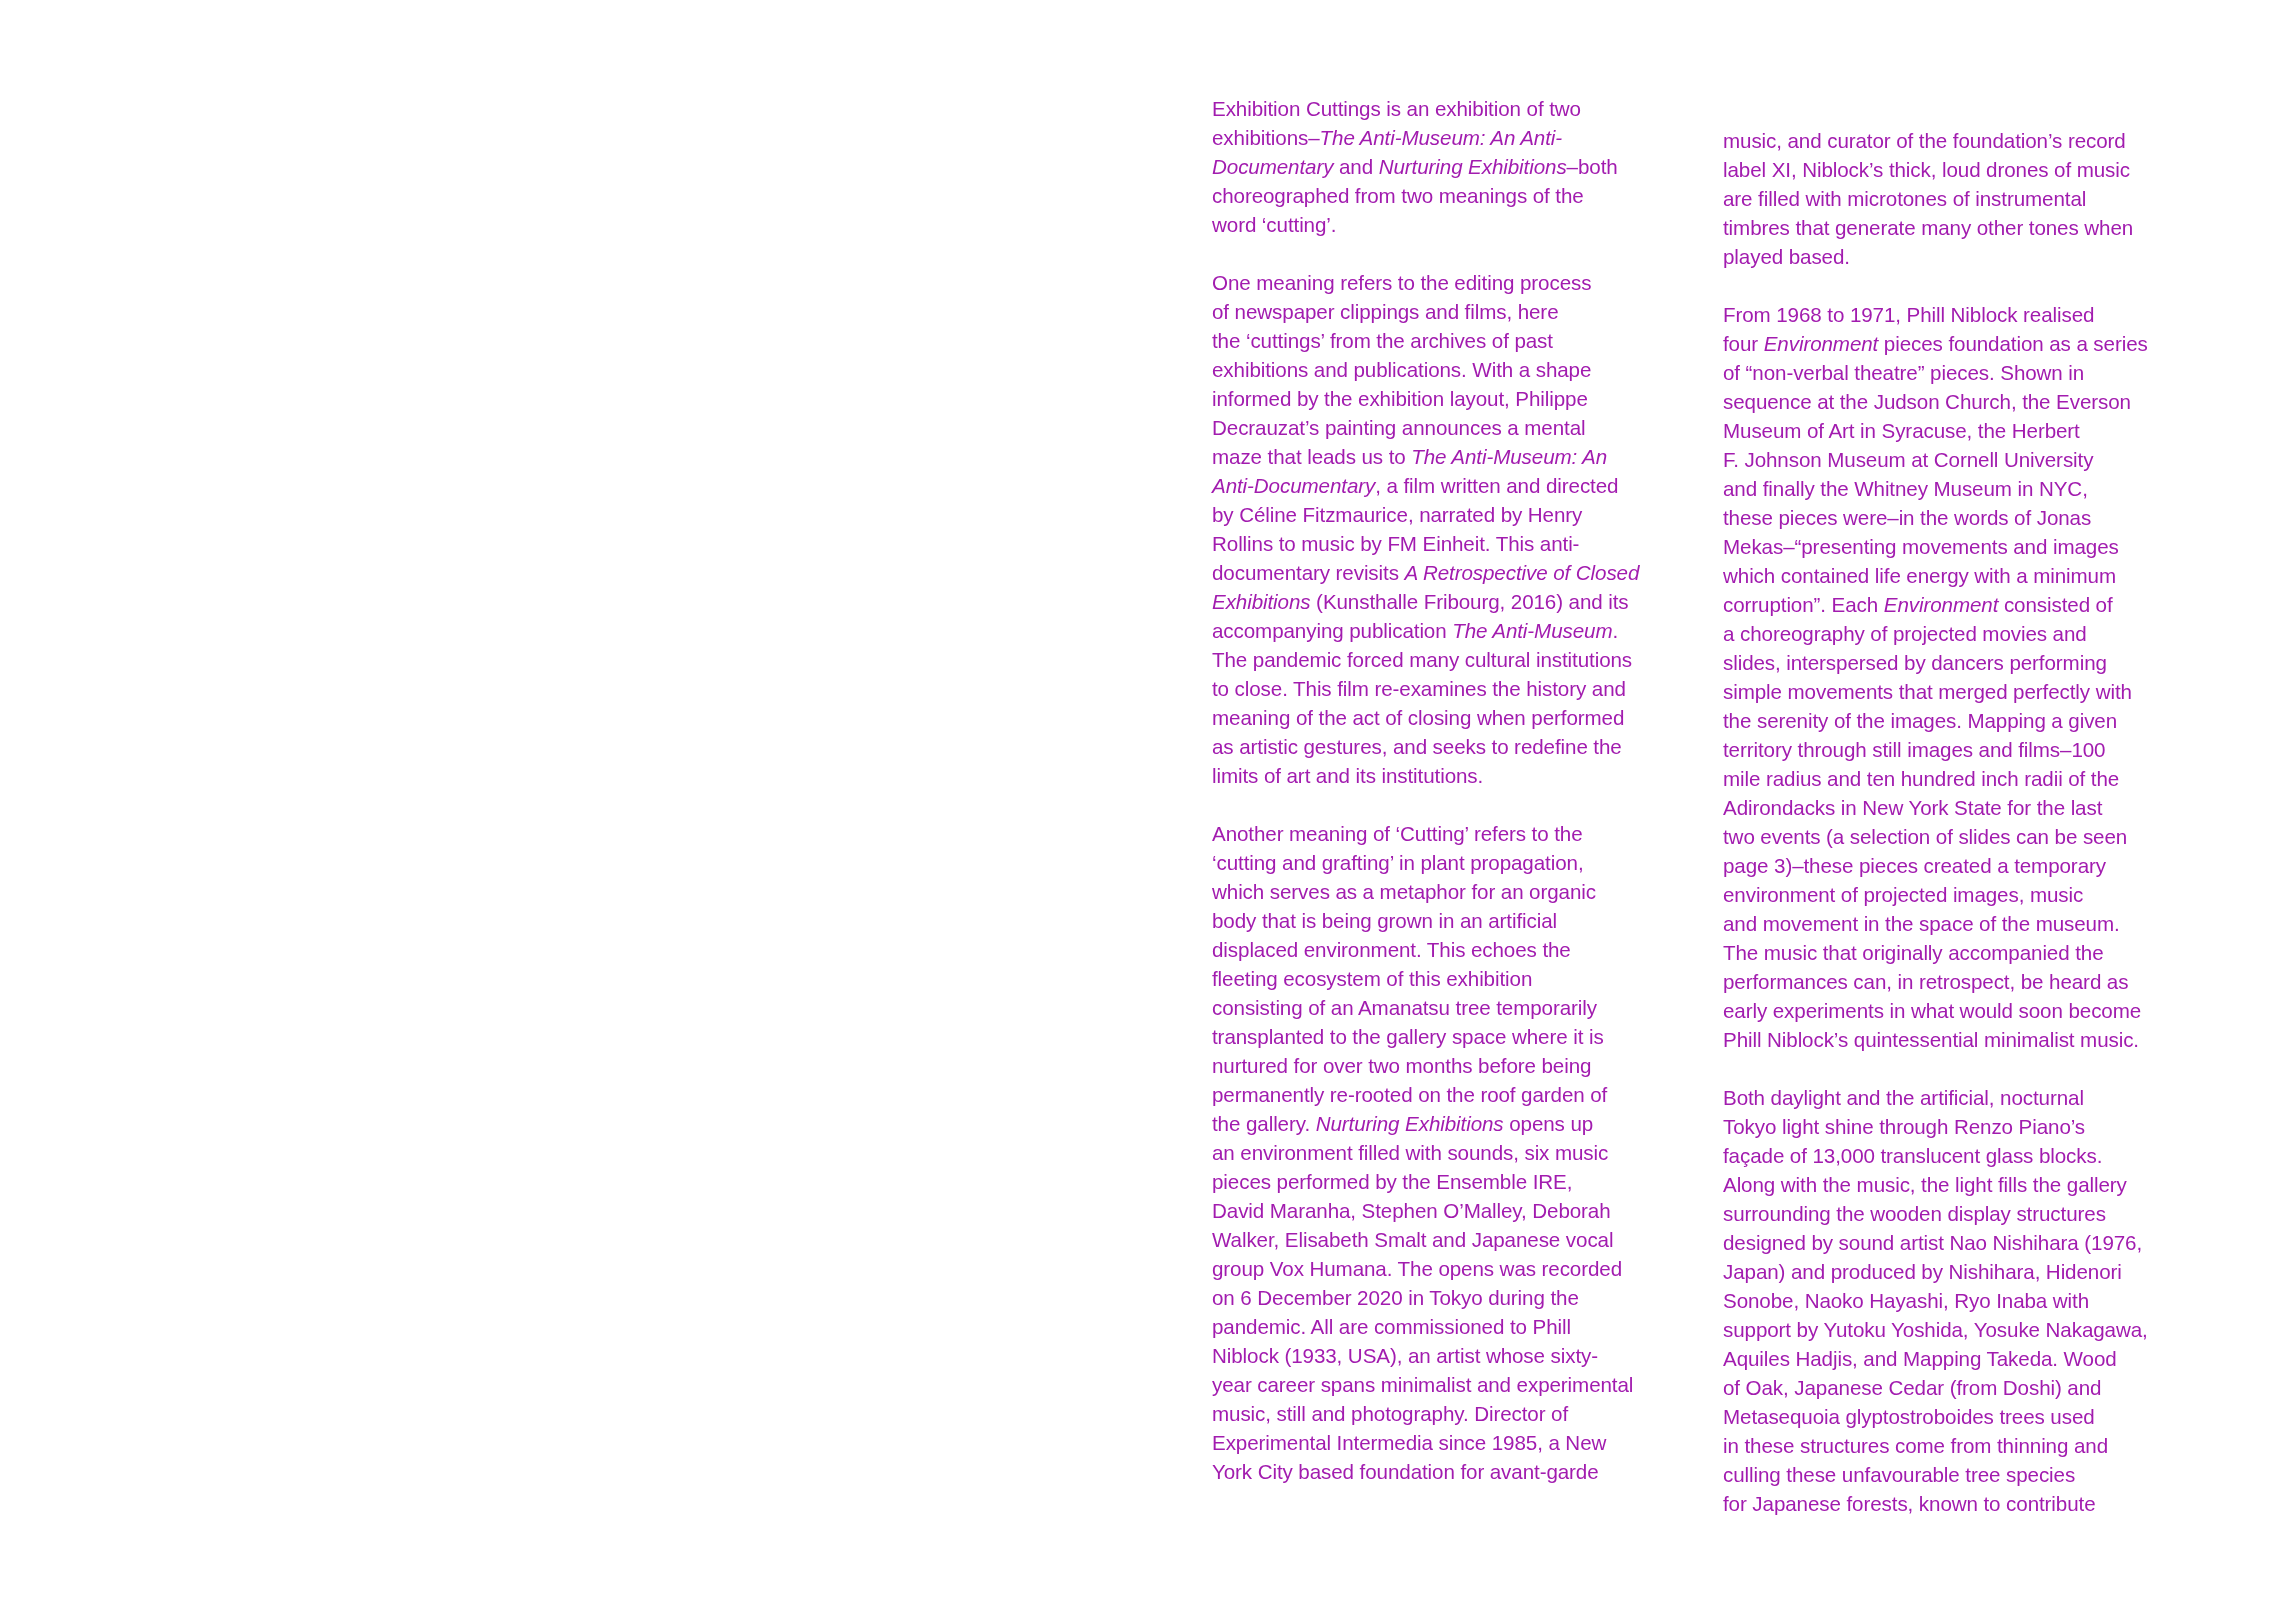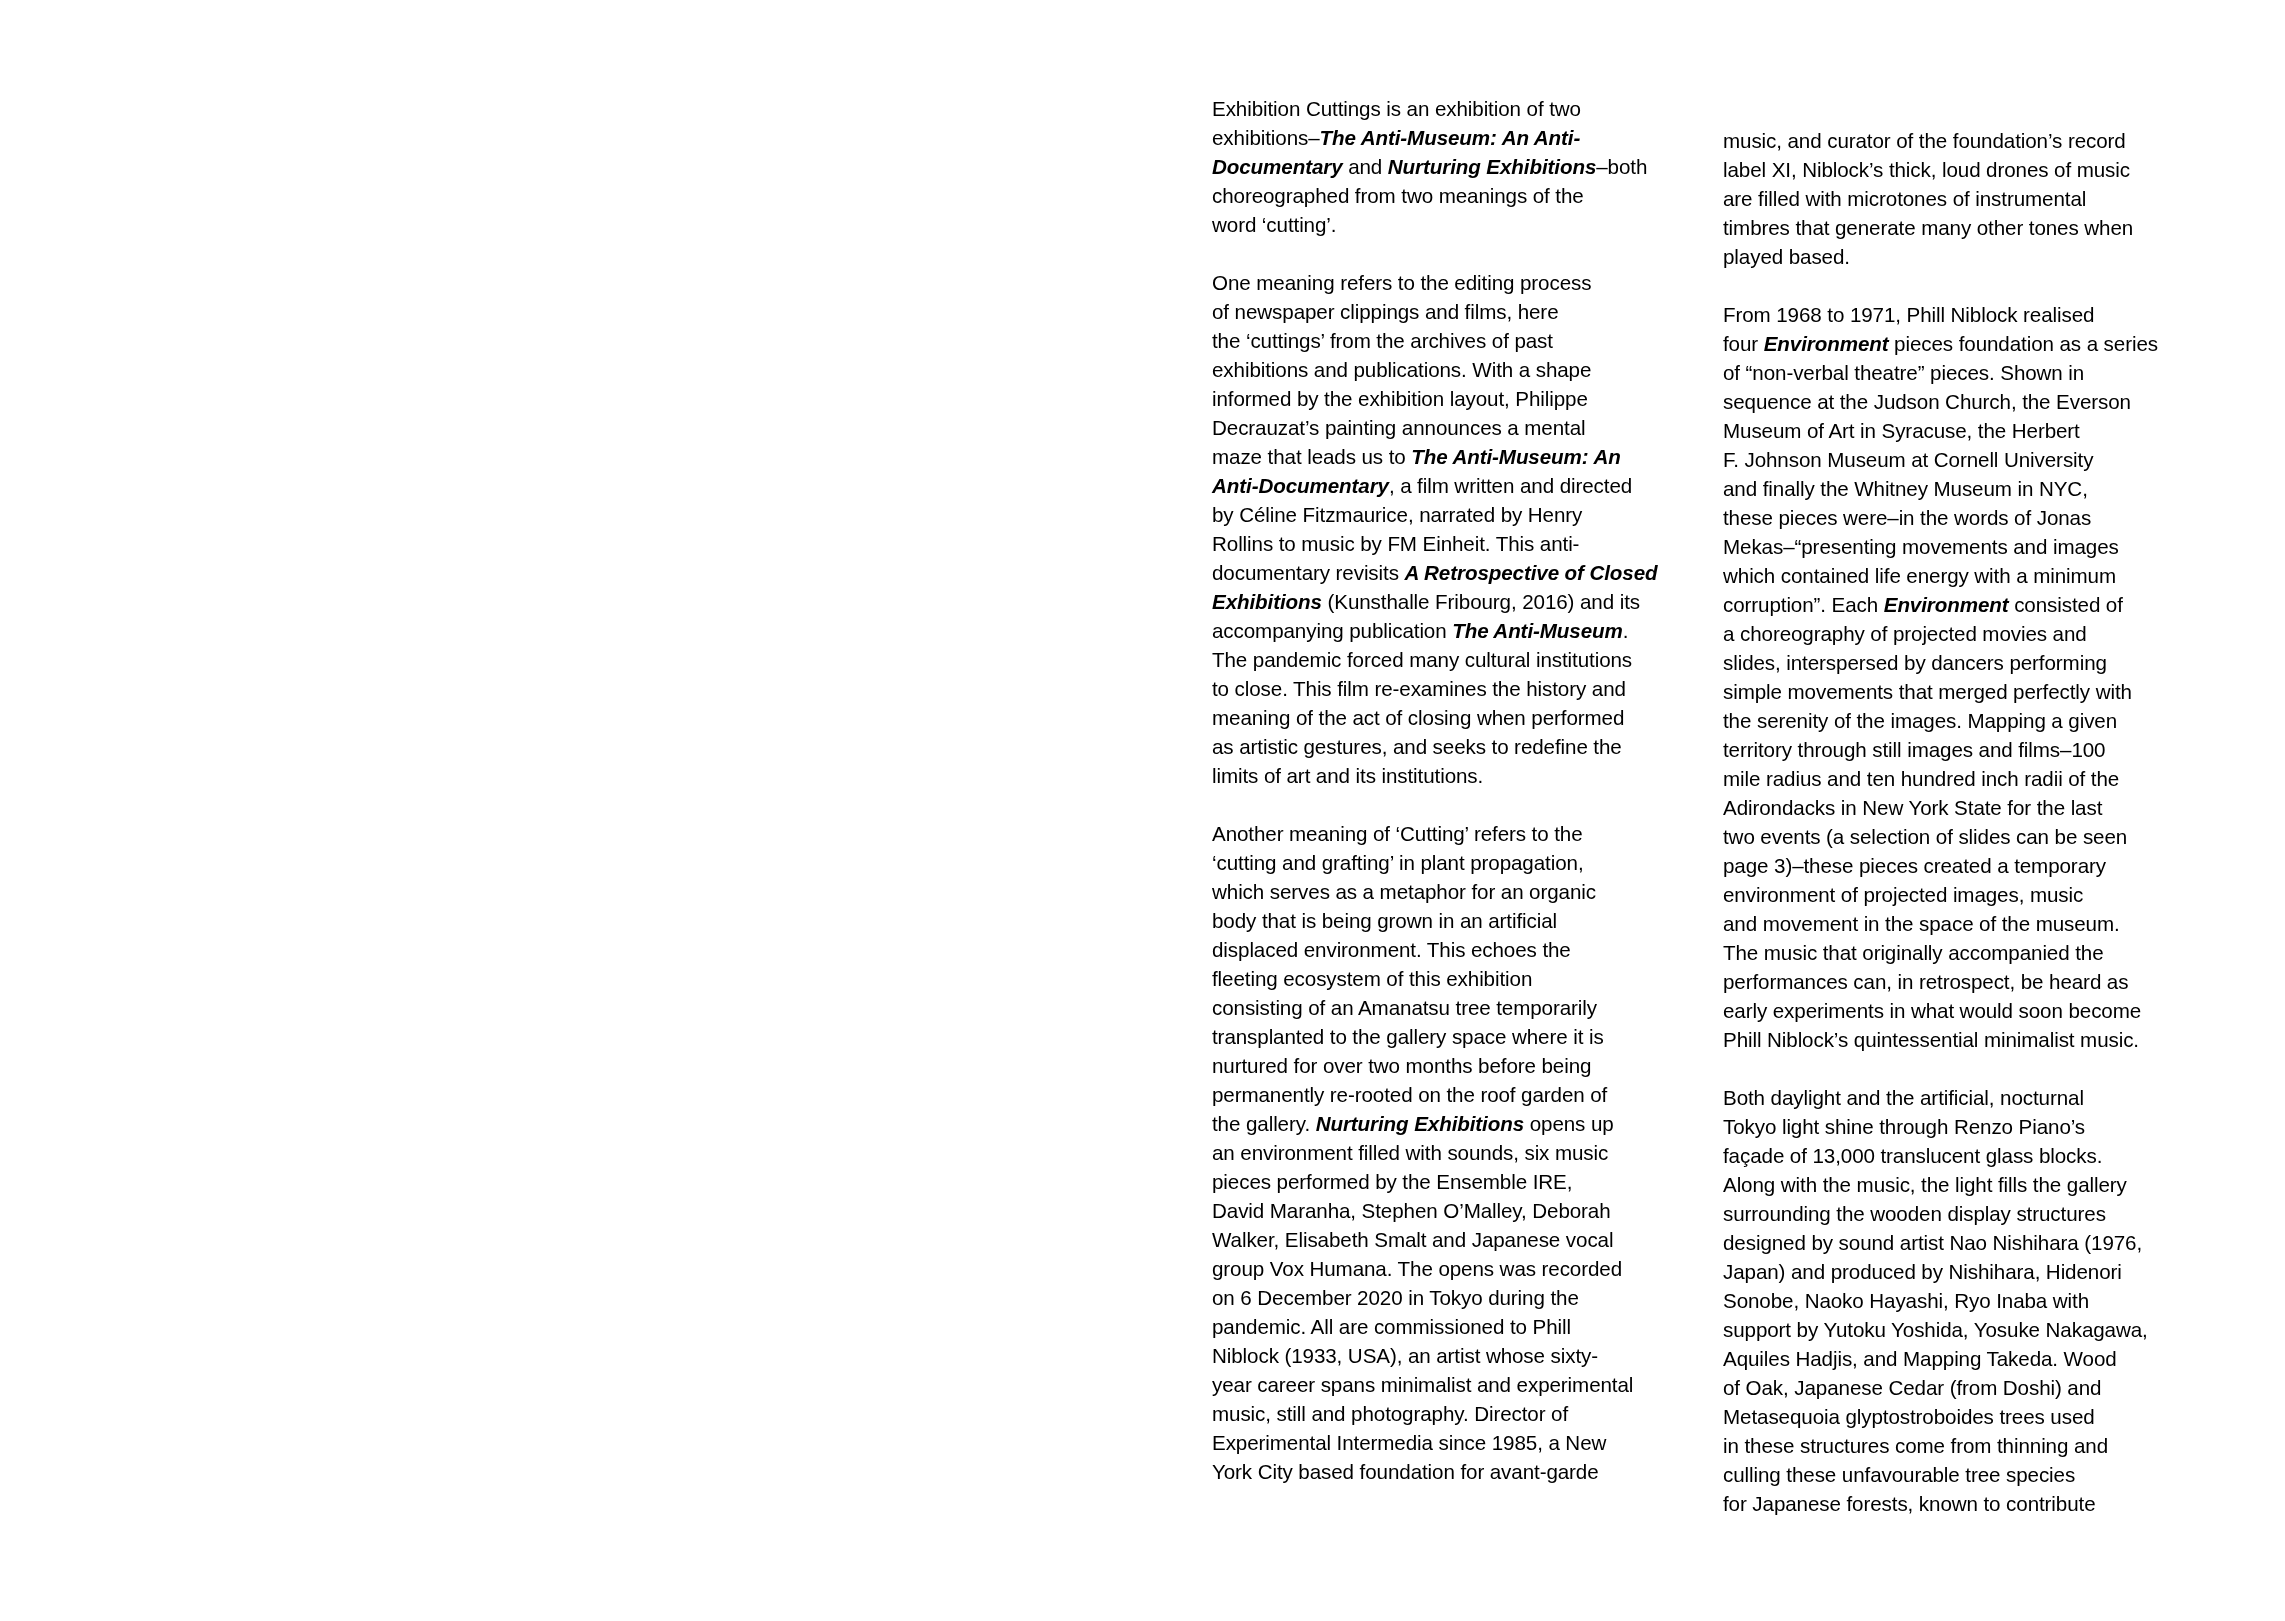--- a/index.html
+++ b/index.html
@@ -7,36 +7,36 @@
     padding: 0;
     background: #ffffff;
   }
   .page {
     position: relative;
     width: 2286px;
     height: 1621px;
     background: #ffffff;
     overflow: hidden;
     font-family: "Liberation Sans", sans-serif;
-    color: #000000;
+    color: #a21caf;
   }
   .column {
     position: absolute;
     top: 94px;
     font-size: 20.6px;
     line-height: 29px;
     letter-spacing: -0.1px;
     white-space: nowrap;
   }
   .column-1 { left: 1212px; }
   .column-2 { left: 1723px; margin-top: 32px; }
   .paragraph { margin: 0 0 29px 0; }
   .paragraph:last-child { margin-bottom: 0; }
   .line { height: 29px; }
-  .it { font-style: italic; font-weight: bold; }
+  .it { font-style: italic; }
 </style>
 </head>
 <body>
 
 <div class="page">
   <div class="column column-1">
       <div class="paragraph">
         <div class="line"><span>Exhibition Cuttings is an exhibition of two</span></div>
         <div class="line"><span>exhibitions–</span><span class="it">The Anti-Museum: An Anti-</span></div>
         <div class="line"><span class="it">Documentary</span><span> and </span><span class="it">Nurturing Exhibitions</span><span>–both</span></div>

